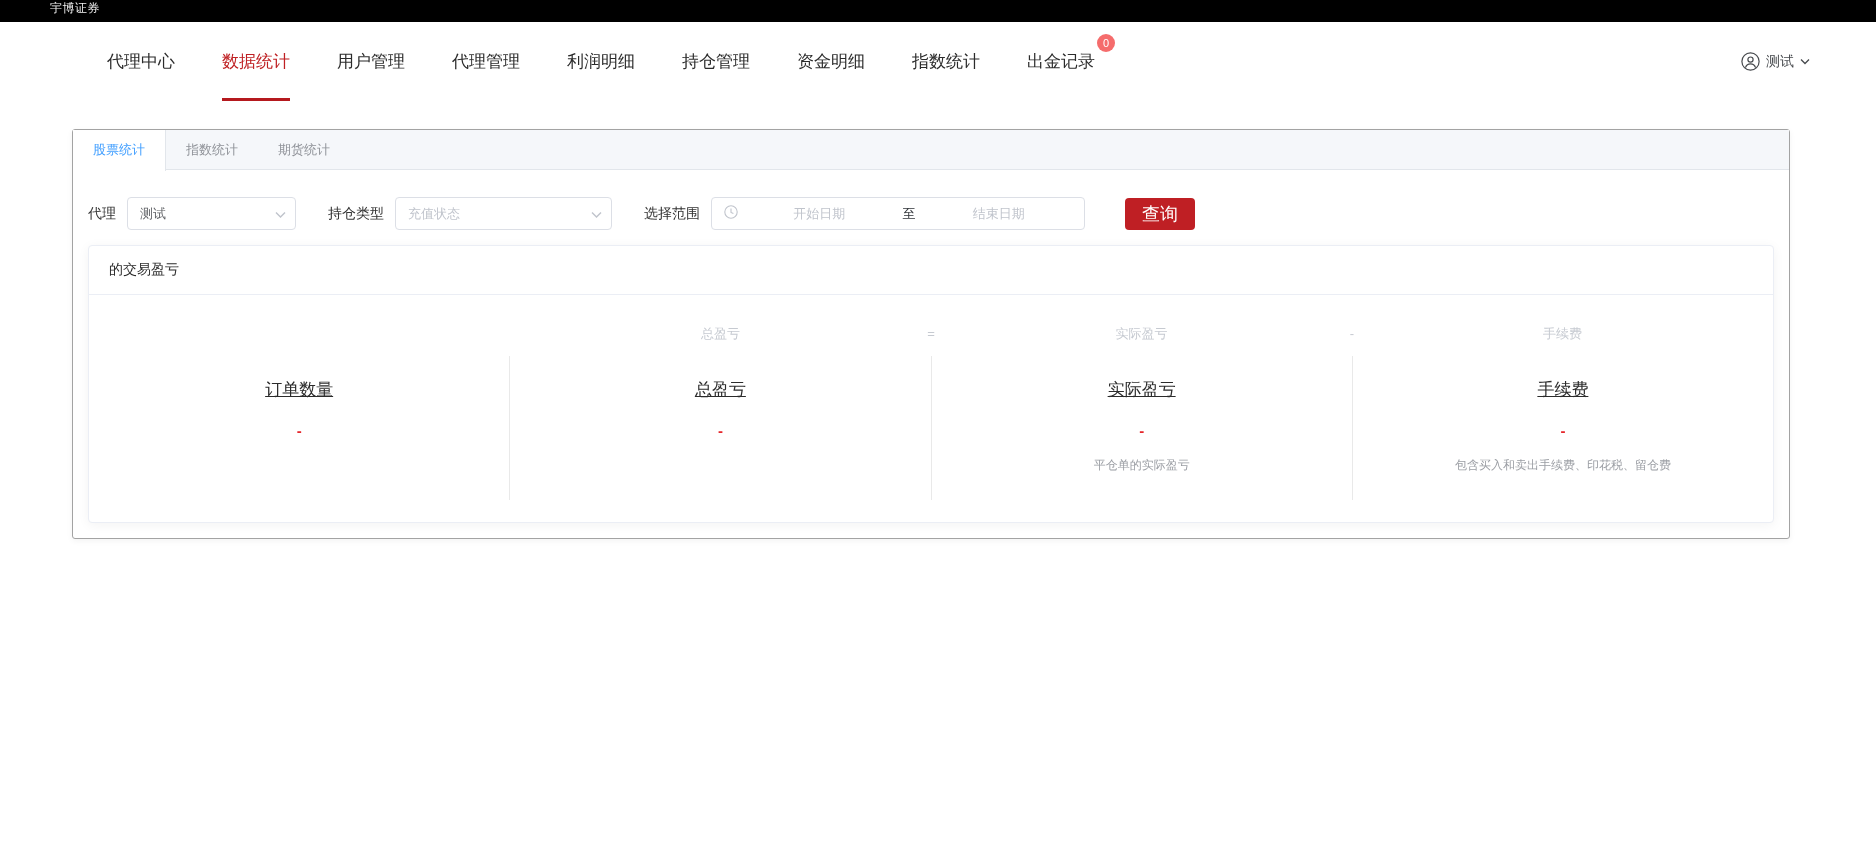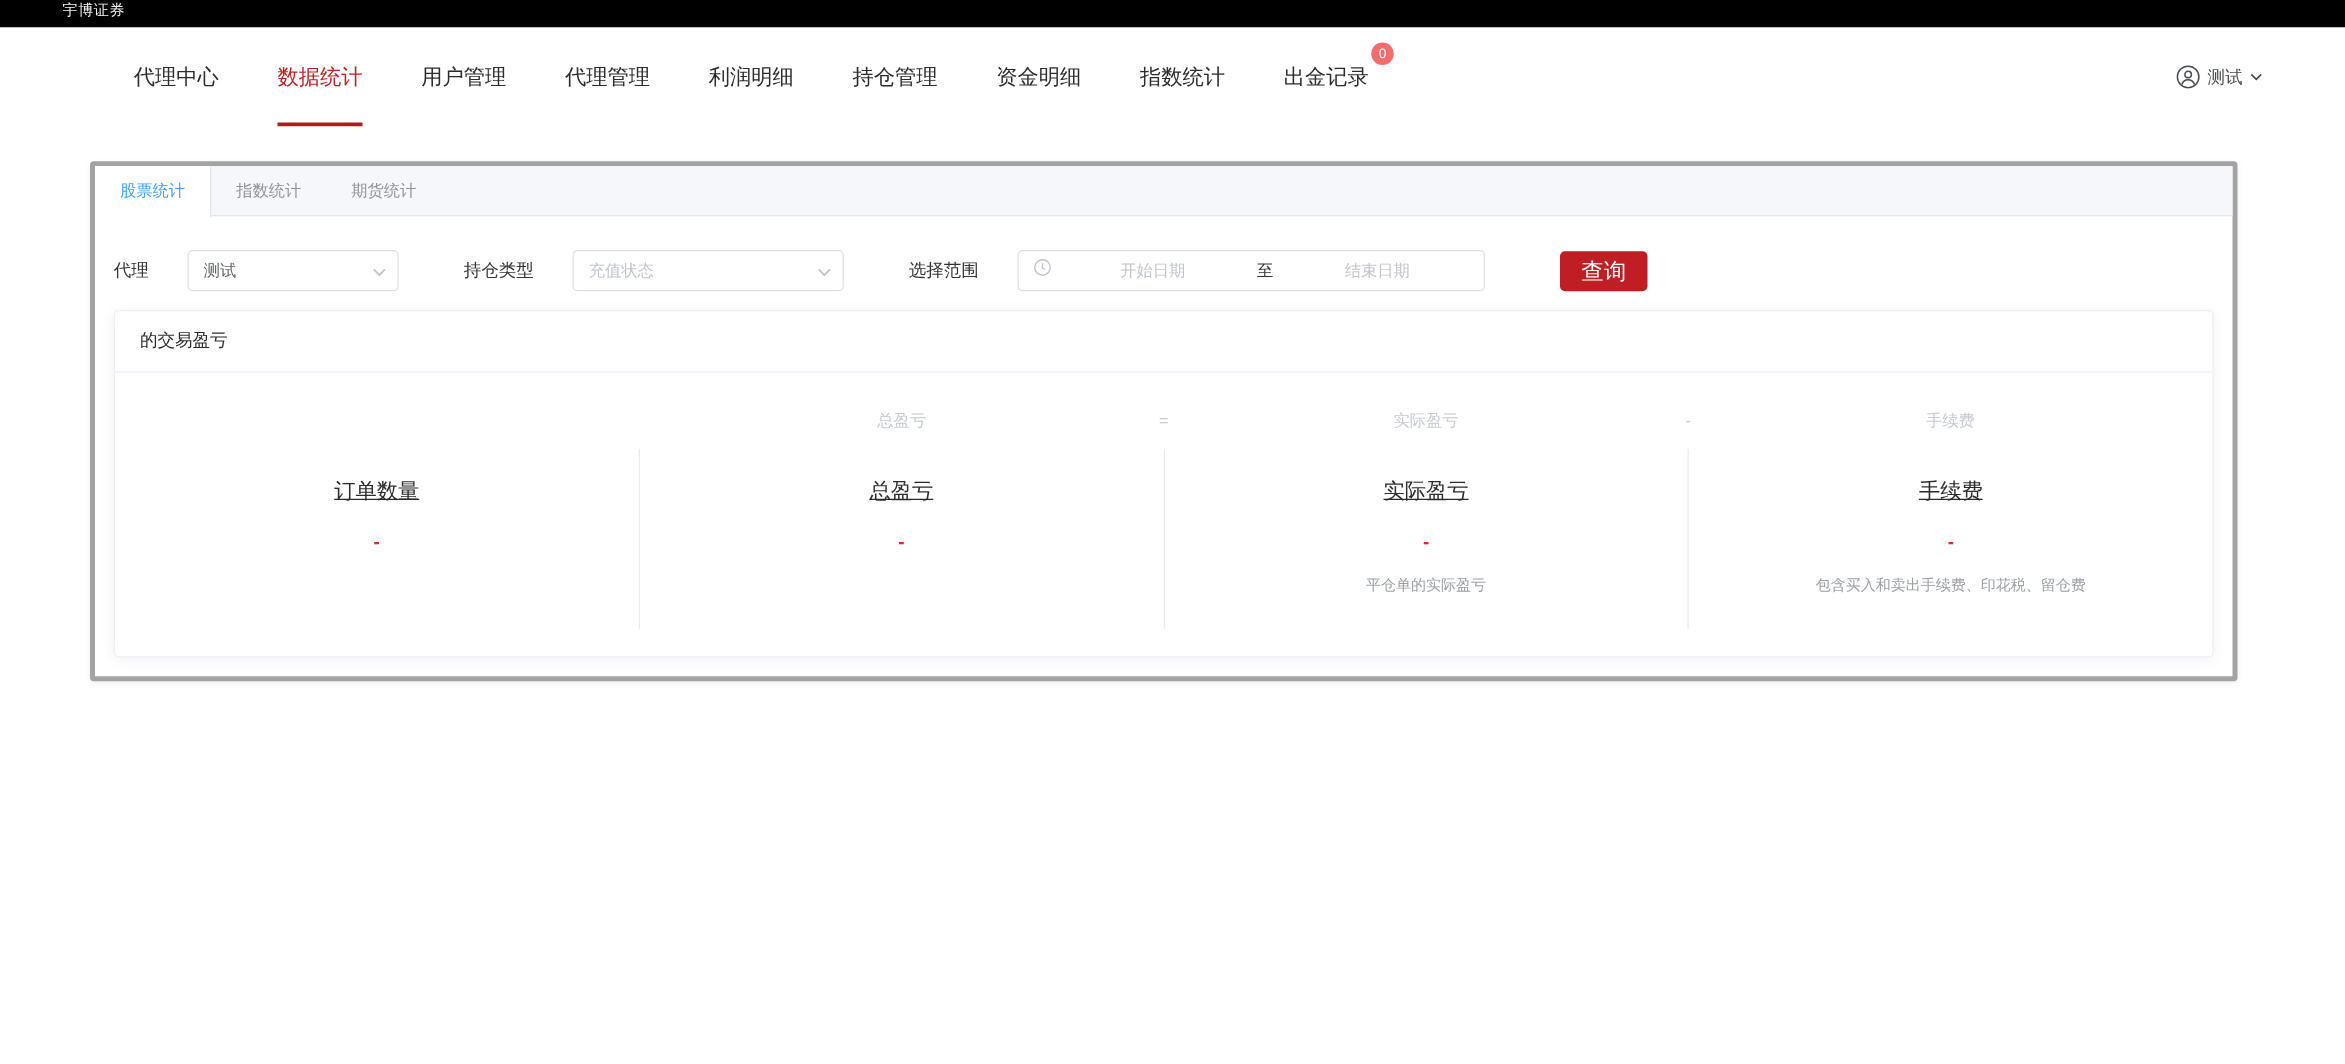--- a/index.html
+++ b/index.html
@@ -18,35 +18,35 @@
   .nav-item.active::after { content:""; position:absolute; left:0; right:0; bottom:0; height:3px; background:#b5191e; }
   .badge { position:absolute; top:12px; right:-16px; min-width:18px; height:18px; border-radius:9px;
            background:#f56c6c; color:#fff; font-size:11px; line-height:18px; text-align:center; padding:0 4px; }
   .nav-item.has-badge { padding-right:4px; }
 
   .user-area { margin-left:auto; display:flex; align-items:center; gap:6px; color:#46494d; font-size:14px; cursor:pointer; }
   .user-area svg { display:block; }
 
   
   .main { margin:28px 86px 0 72px; }
-  .tabs-container { border:4px solid #a3a3a3; border-radius:3px; background:#fff;
+  .tabs-container { border:1px solid #a3a3a3; border-radius:3px; background:#fff;
                     box-shadow:0 2px 6px rgba(0,0,0,0.05); }
   .tabs-header { display:flex; background:#f5f7fa; border-bottom:1px solid #e2e6eb; height:40px; }
   .tab { padding:0 20px; line-height:40px; font-size:13px; color:#909399; cursor:pointer; }
   .tab.active { background:#fff; color:#409eff; border-right:1px solid #e2e6eb; margin-bottom:-1px; height:41px; }
 
   .tab-content { padding:15px; }
 
   
   .alert { height:33px; background:#fdf6ec; border-radius:4px; display:flex; align-items:center; padding:0 16px; }
   .alert-msg { color:#e6a23c; font-size:13px; }
   .alert-dismiss { margin-left:auto; color:#d3c5a7; font-size:13px; cursor:pointer; }
 
   
-  .filter-row { display:flex; align-items:center; margin-top:12px; height:33px;gap:20px; }
+  .filter-row { display:flex; align-items:center; margin-top:12px; height:33px; }
   .f-label { font-size:14px; color:#333; margin-right:11px; white-space:nowrap; }
   .sel { position:relative; height:33px; border:1px solid #dcdfe6; border-radius:4px; background:#fff;
          display:flex; align-items:center; padding:0 28px 0 12px; font-size:13px; cursor:pointer; }
   .sel .arrow { position:absolute; right:9px; top:50%; transform:translateY(-50%); }
   .sel-agent { width:169px; margin-right:32px; color:#606266; }
   .sel-post  { width:217px; margin-right:32px; color:#c0c4cc;align-items:center; }
   .daterange { width:374px; height:33px; border:1px solid #dcdfe6; border-radius:4px; background:#fff;
                display:flex; align-items:center; padding:0 8px; }
   .daterange input { border:none; outline:none; flex:1; text-align:center; font-size:13px; color:#606266;
                      font-family:inherit; background:transparent; min-width:0; }

